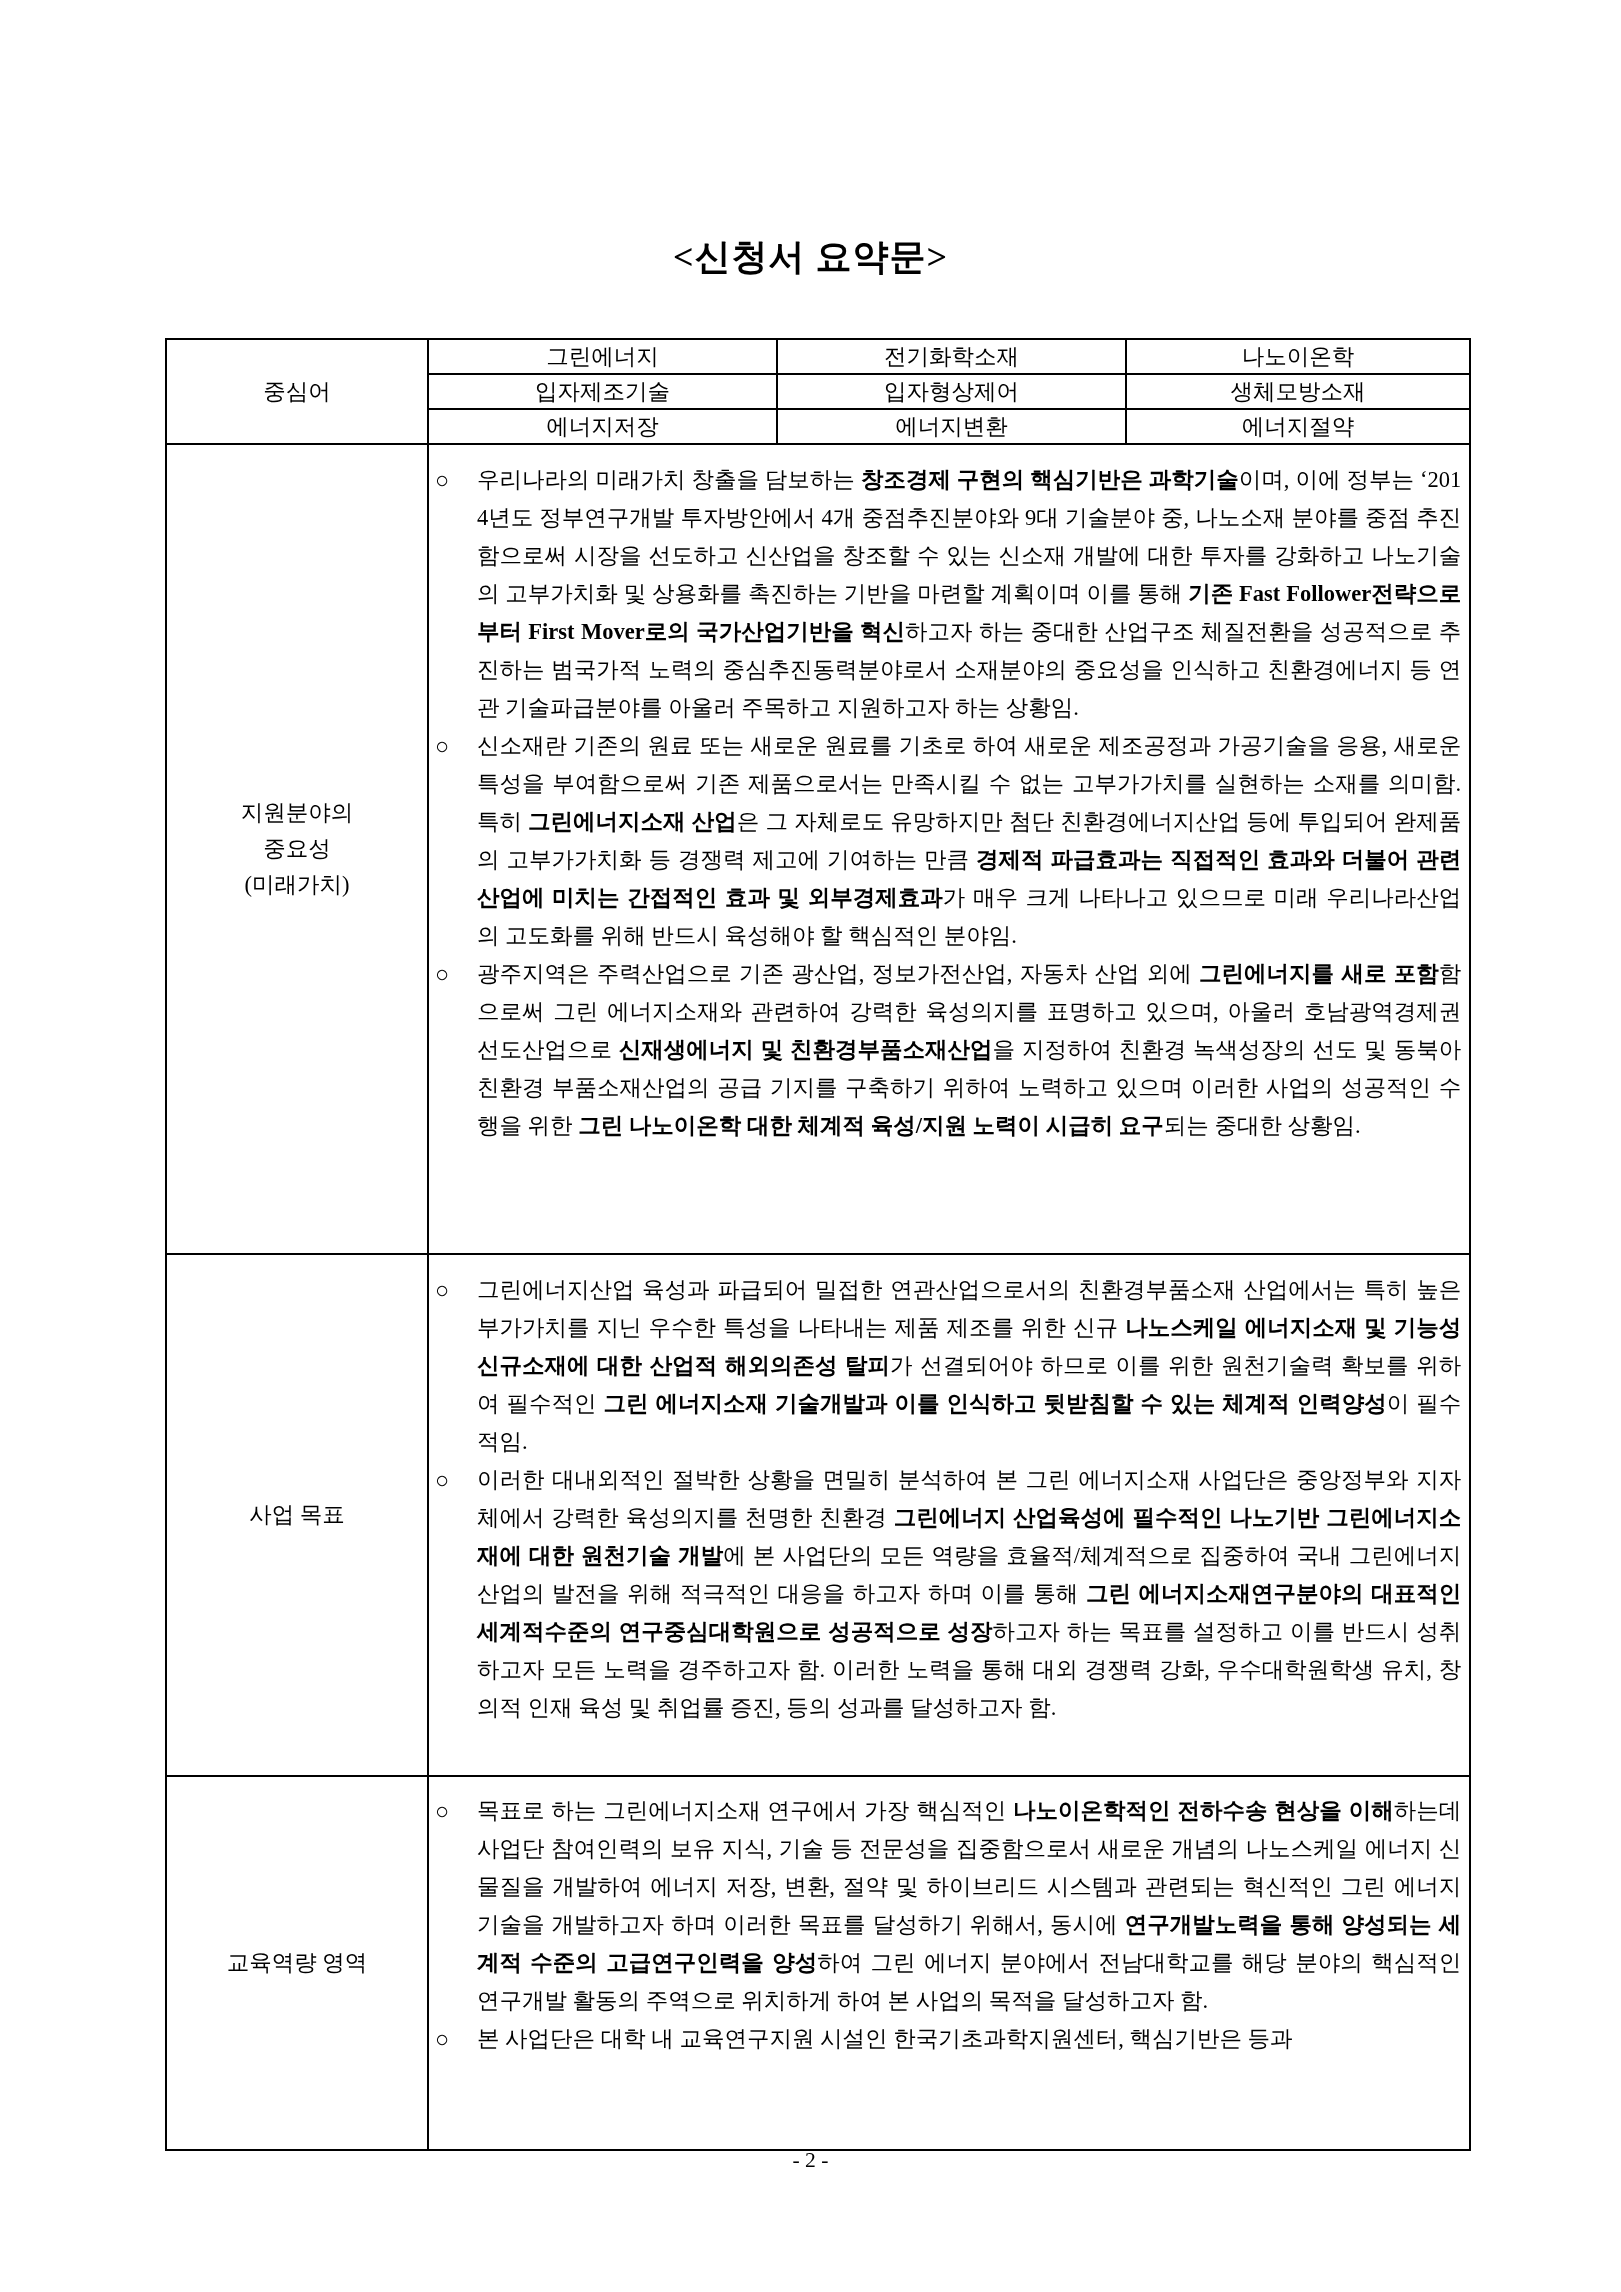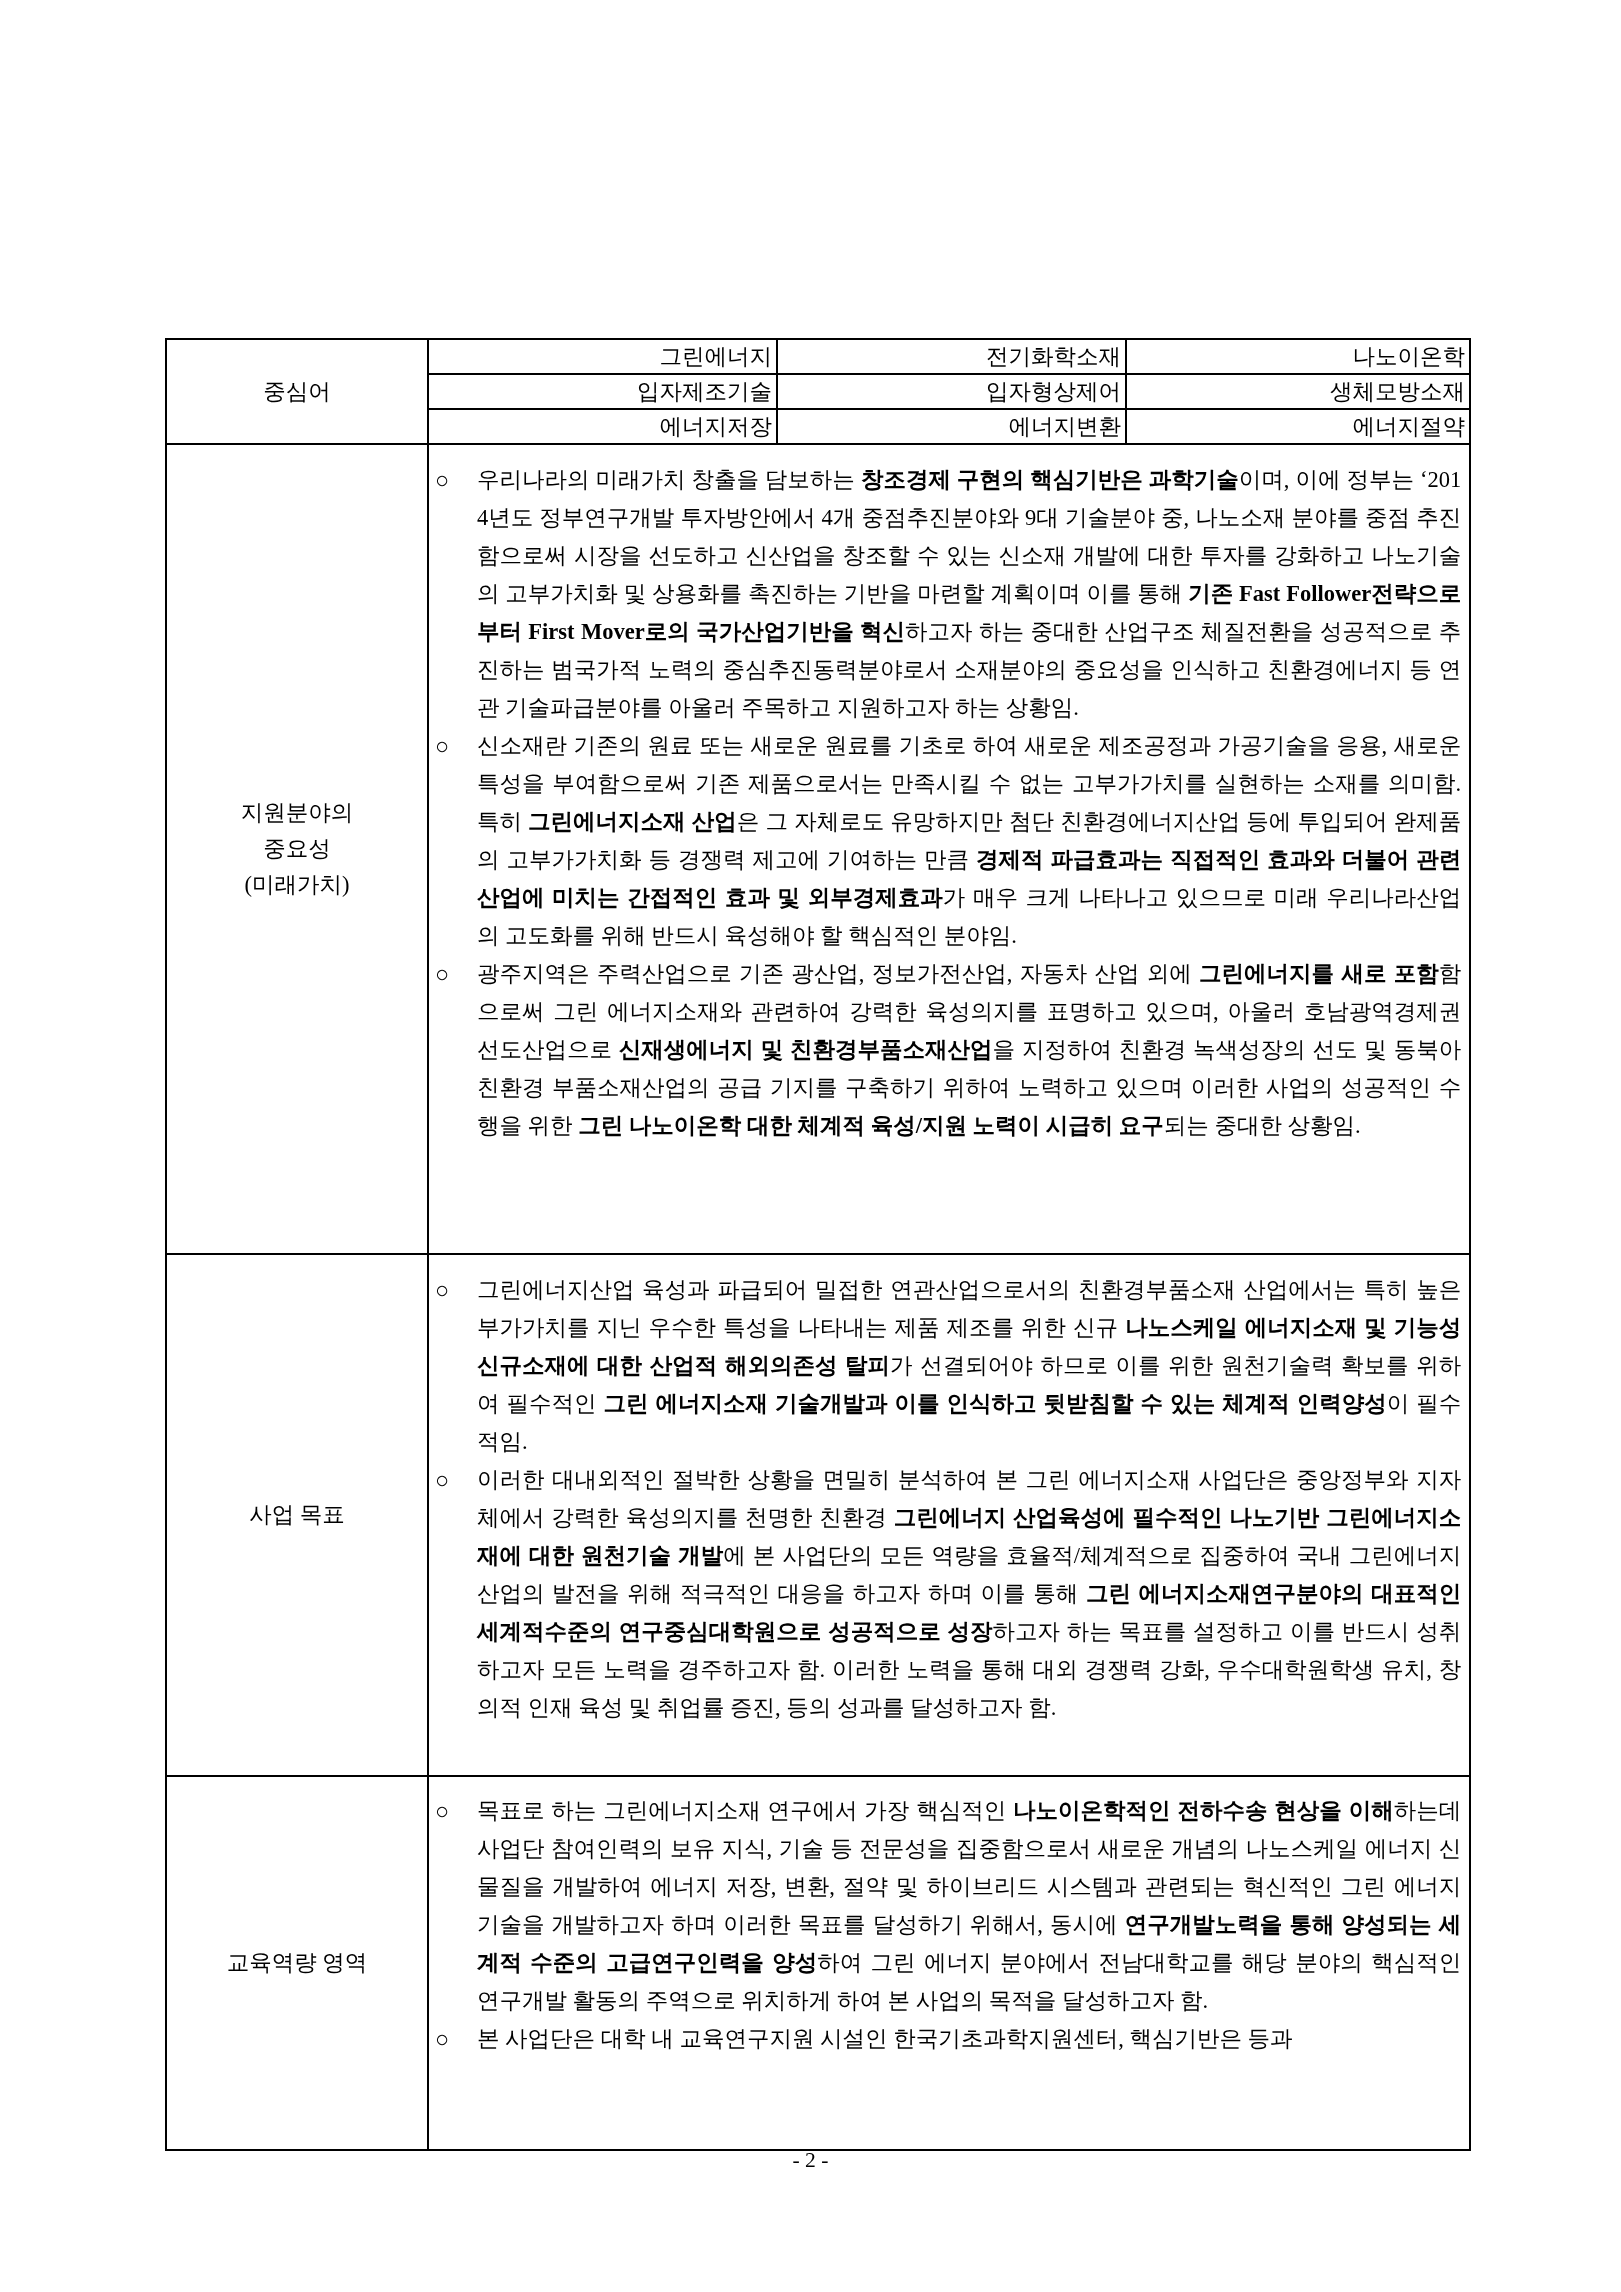--- a/index.html
+++ b/index.html
@@ -30,21 +30,21 @@
     width: 1304px;
     border-collapse: collapse;
     table-layout: fixed;
   }
   table.doc-table td {
     border: 2px solid #000;
   }
   table.doc-table { border: 2.9px solid #000; }
   td.kw-cell {
     height: 30px;
-    text-align: right;
+    text-align: center;
     vertical-align: middle;
     font-size: 22.5px;
     padding: 1px 3.9px;
   }
   td.label-cell {
     text-align: center;
     vertical-align: middle;
     font-size: 22.5px;
     white-space: pre-line;
     line-height: 1.6;
@@ -79,20 +79,21 @@
     width: 100%;
     text-align: center;
     font-size: 21.6px;
   }
 </style>
 </head>
 <body>
 
 <div class="page">
 
+  <h1 class="doc-title">&lt;신청서 요약문&gt;</h1>
 
   <table class="doc-table">
     <colgroup>
       <col style="width:262px">
       <col style="width:349px">
       <col style="width:349px">
       <col style="width:344px">
     </colgroup>
     <tbody>
       <tr>

